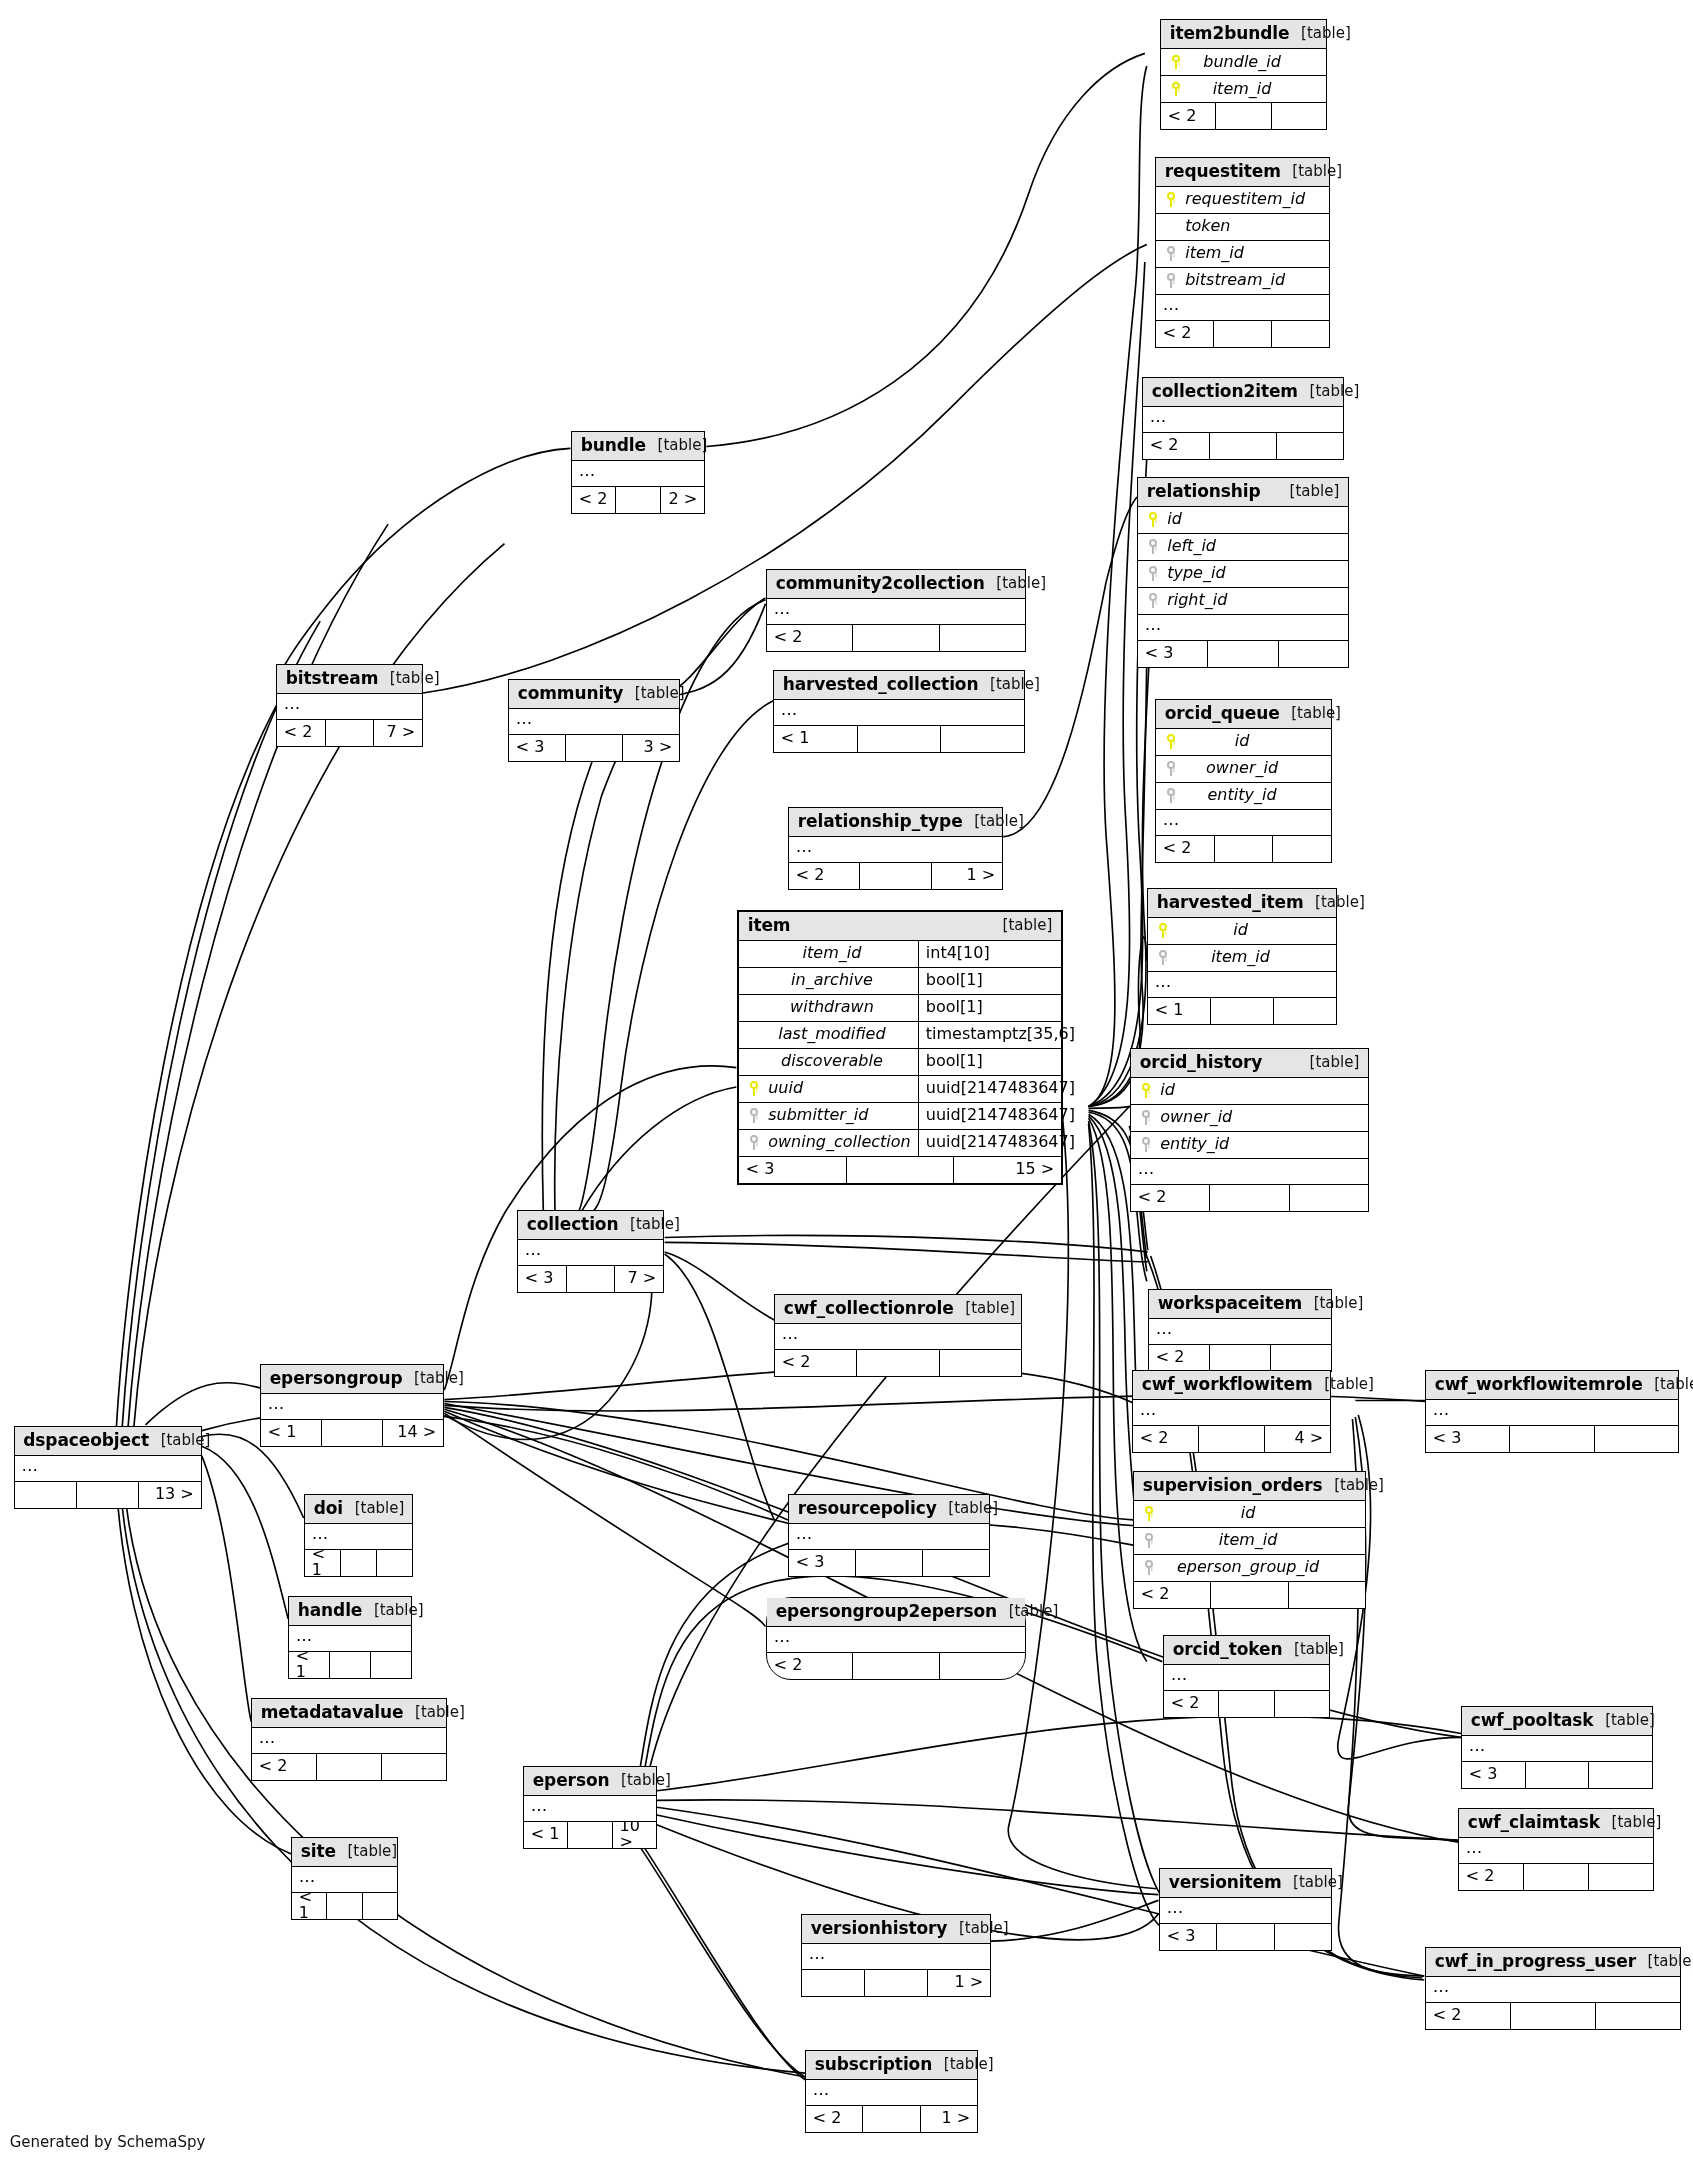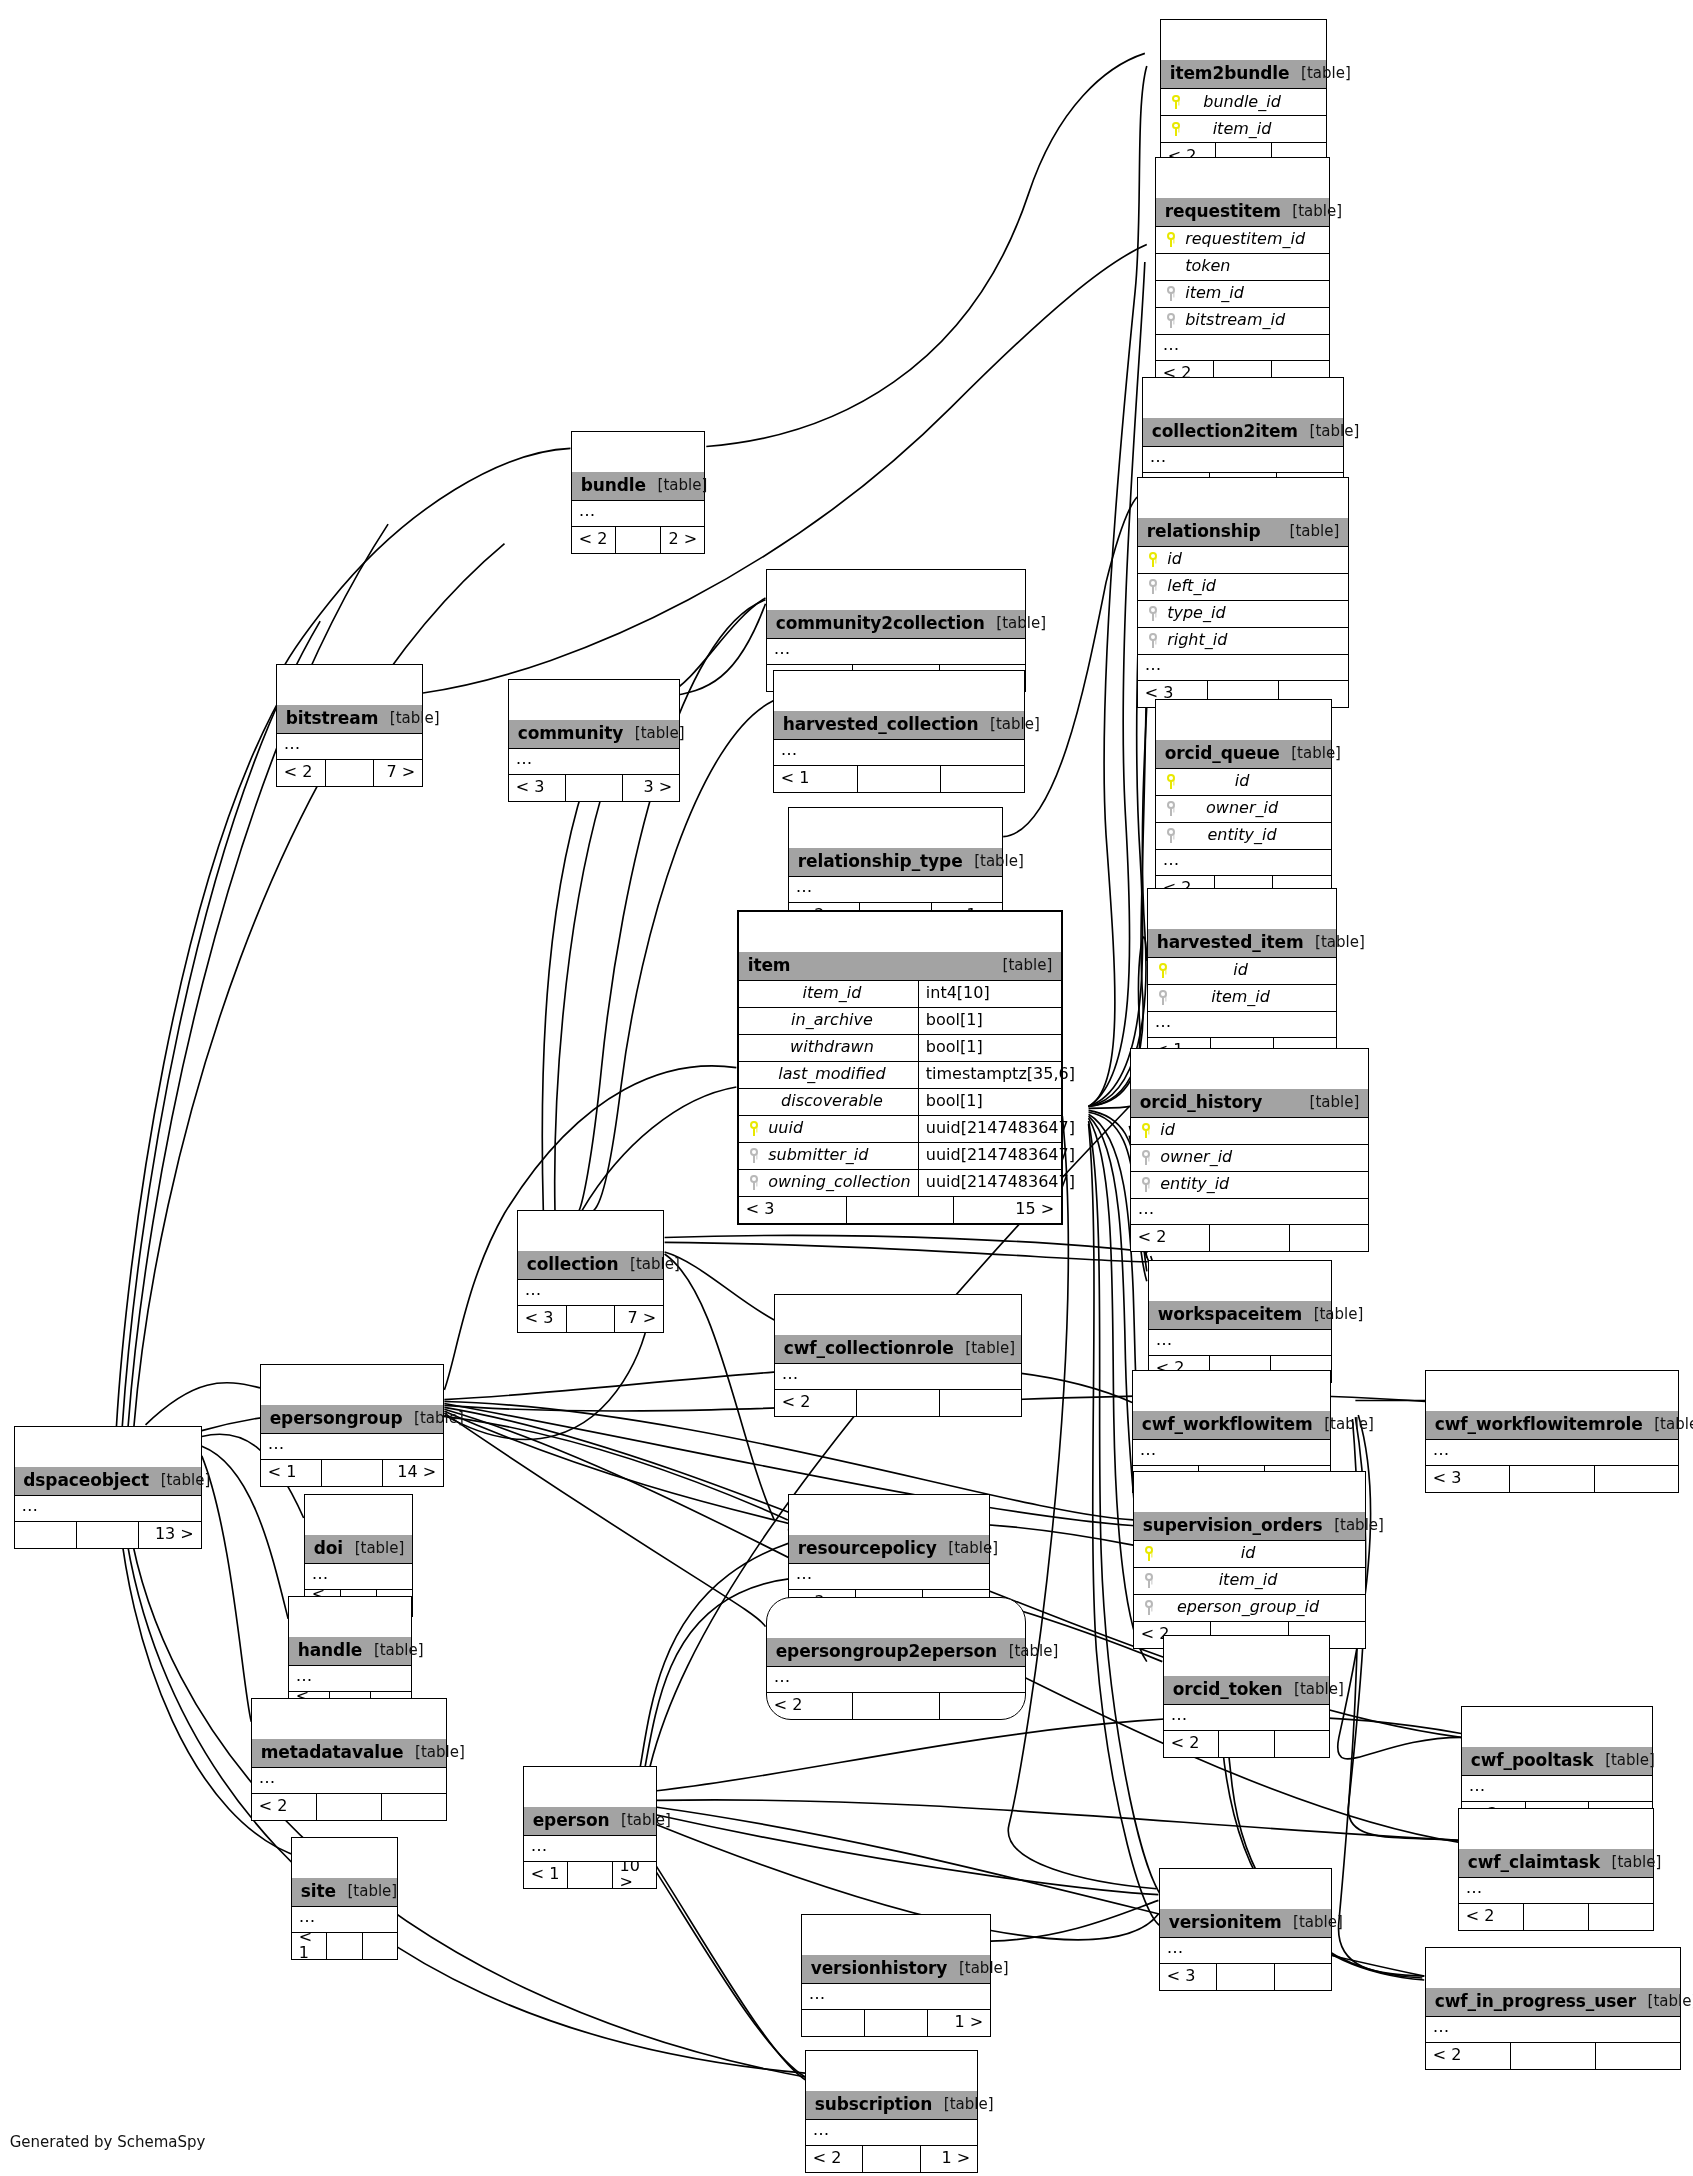--- a/index.html
+++ b/index.html
@@ -39,29 +39,28 @@
   .tbl {
     position: absolute;
     background: #ffffff;
     border: 1.9px solid #000000;
     box-sizing: border-box;
     font-size: 16.5px;
     line-height: 1;
     color: #000;
   }
   .tbl .hdr {
-    background: #a3a3a3;
+    background: #e5e5e5;
     border-bottom: 1.9px solid #000;
     display: flex;
     align-items: center;
     justify-content: space-between;
     padding: 4.9px 8.7px 5.8px 8.7px;
     white-space: nowrap;
     box-sizing: border-box;
-    margin-top: 40px;
   }
   .tbl .hdr .tname {
     font-weight: bold;
     font-size: 17px;
     letter-spacing: -0.1px;
   }
   .tbl .hdr .ttag {
     font-size: 15px;
     font-weight: normal;
     color: #111;
@@ -444,21 +443,21 @@
           <span class="keyslot"><span class="keyglyph key-fk"></span></span>
           <span class="cname">entity_id</span>
         </div>
         <div class="ellipsis">…</div>
         <div class="foot">
           <div class="fcell f0">&lt; 2</div>
           <div class="fcell f1"></div>
           <div class="fcell f2"></div>
         </div>
       </div>
-      <div class="tbl" style="left: 1148px; top: 1260px; width: 184px;">
+      <div class="tbl" style="left: 1148px; top: 1289px; width: 184px;">
         <div class="hdr">
           <span class="tname">workspaceitem</span>
           <span class="ttag">[table]</span>
         </div>
         <div class="ellipsis">…</div>
         <div class="foot">
           <div class="fcell f0">&lt; 2</div>
           <div class="fcell f1"></div>
           <div class="fcell f2"></div>
         </div>

